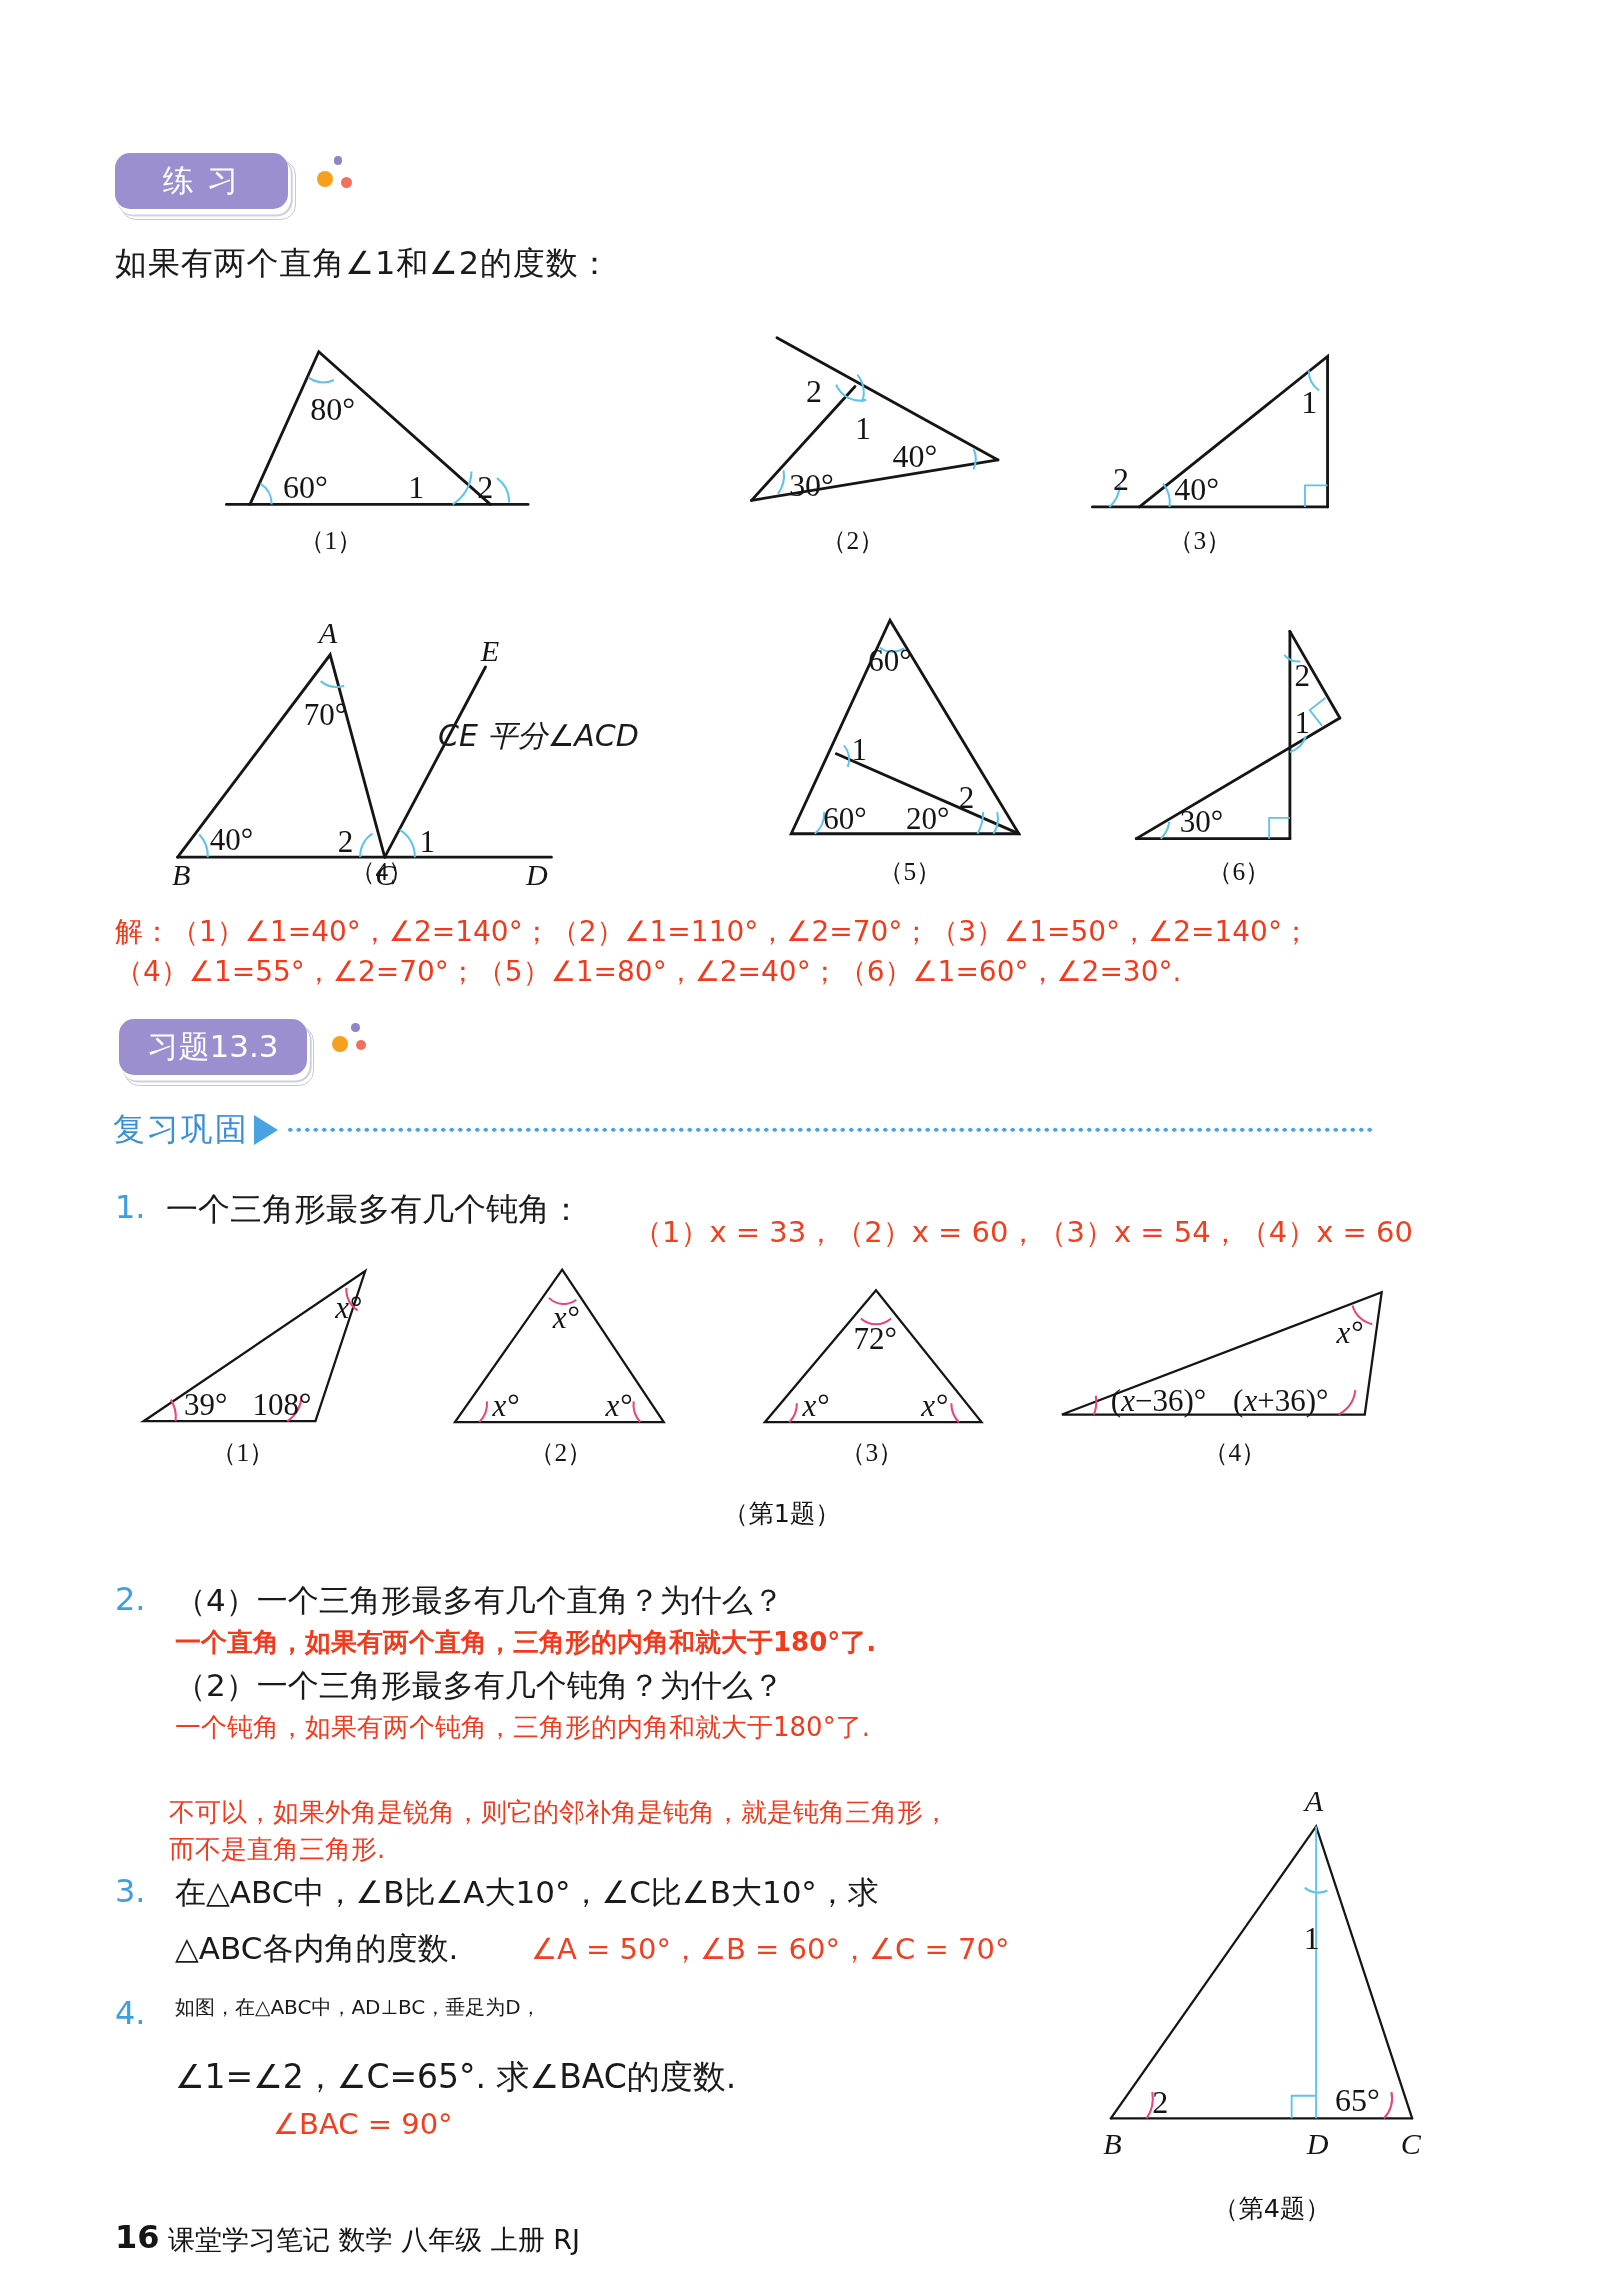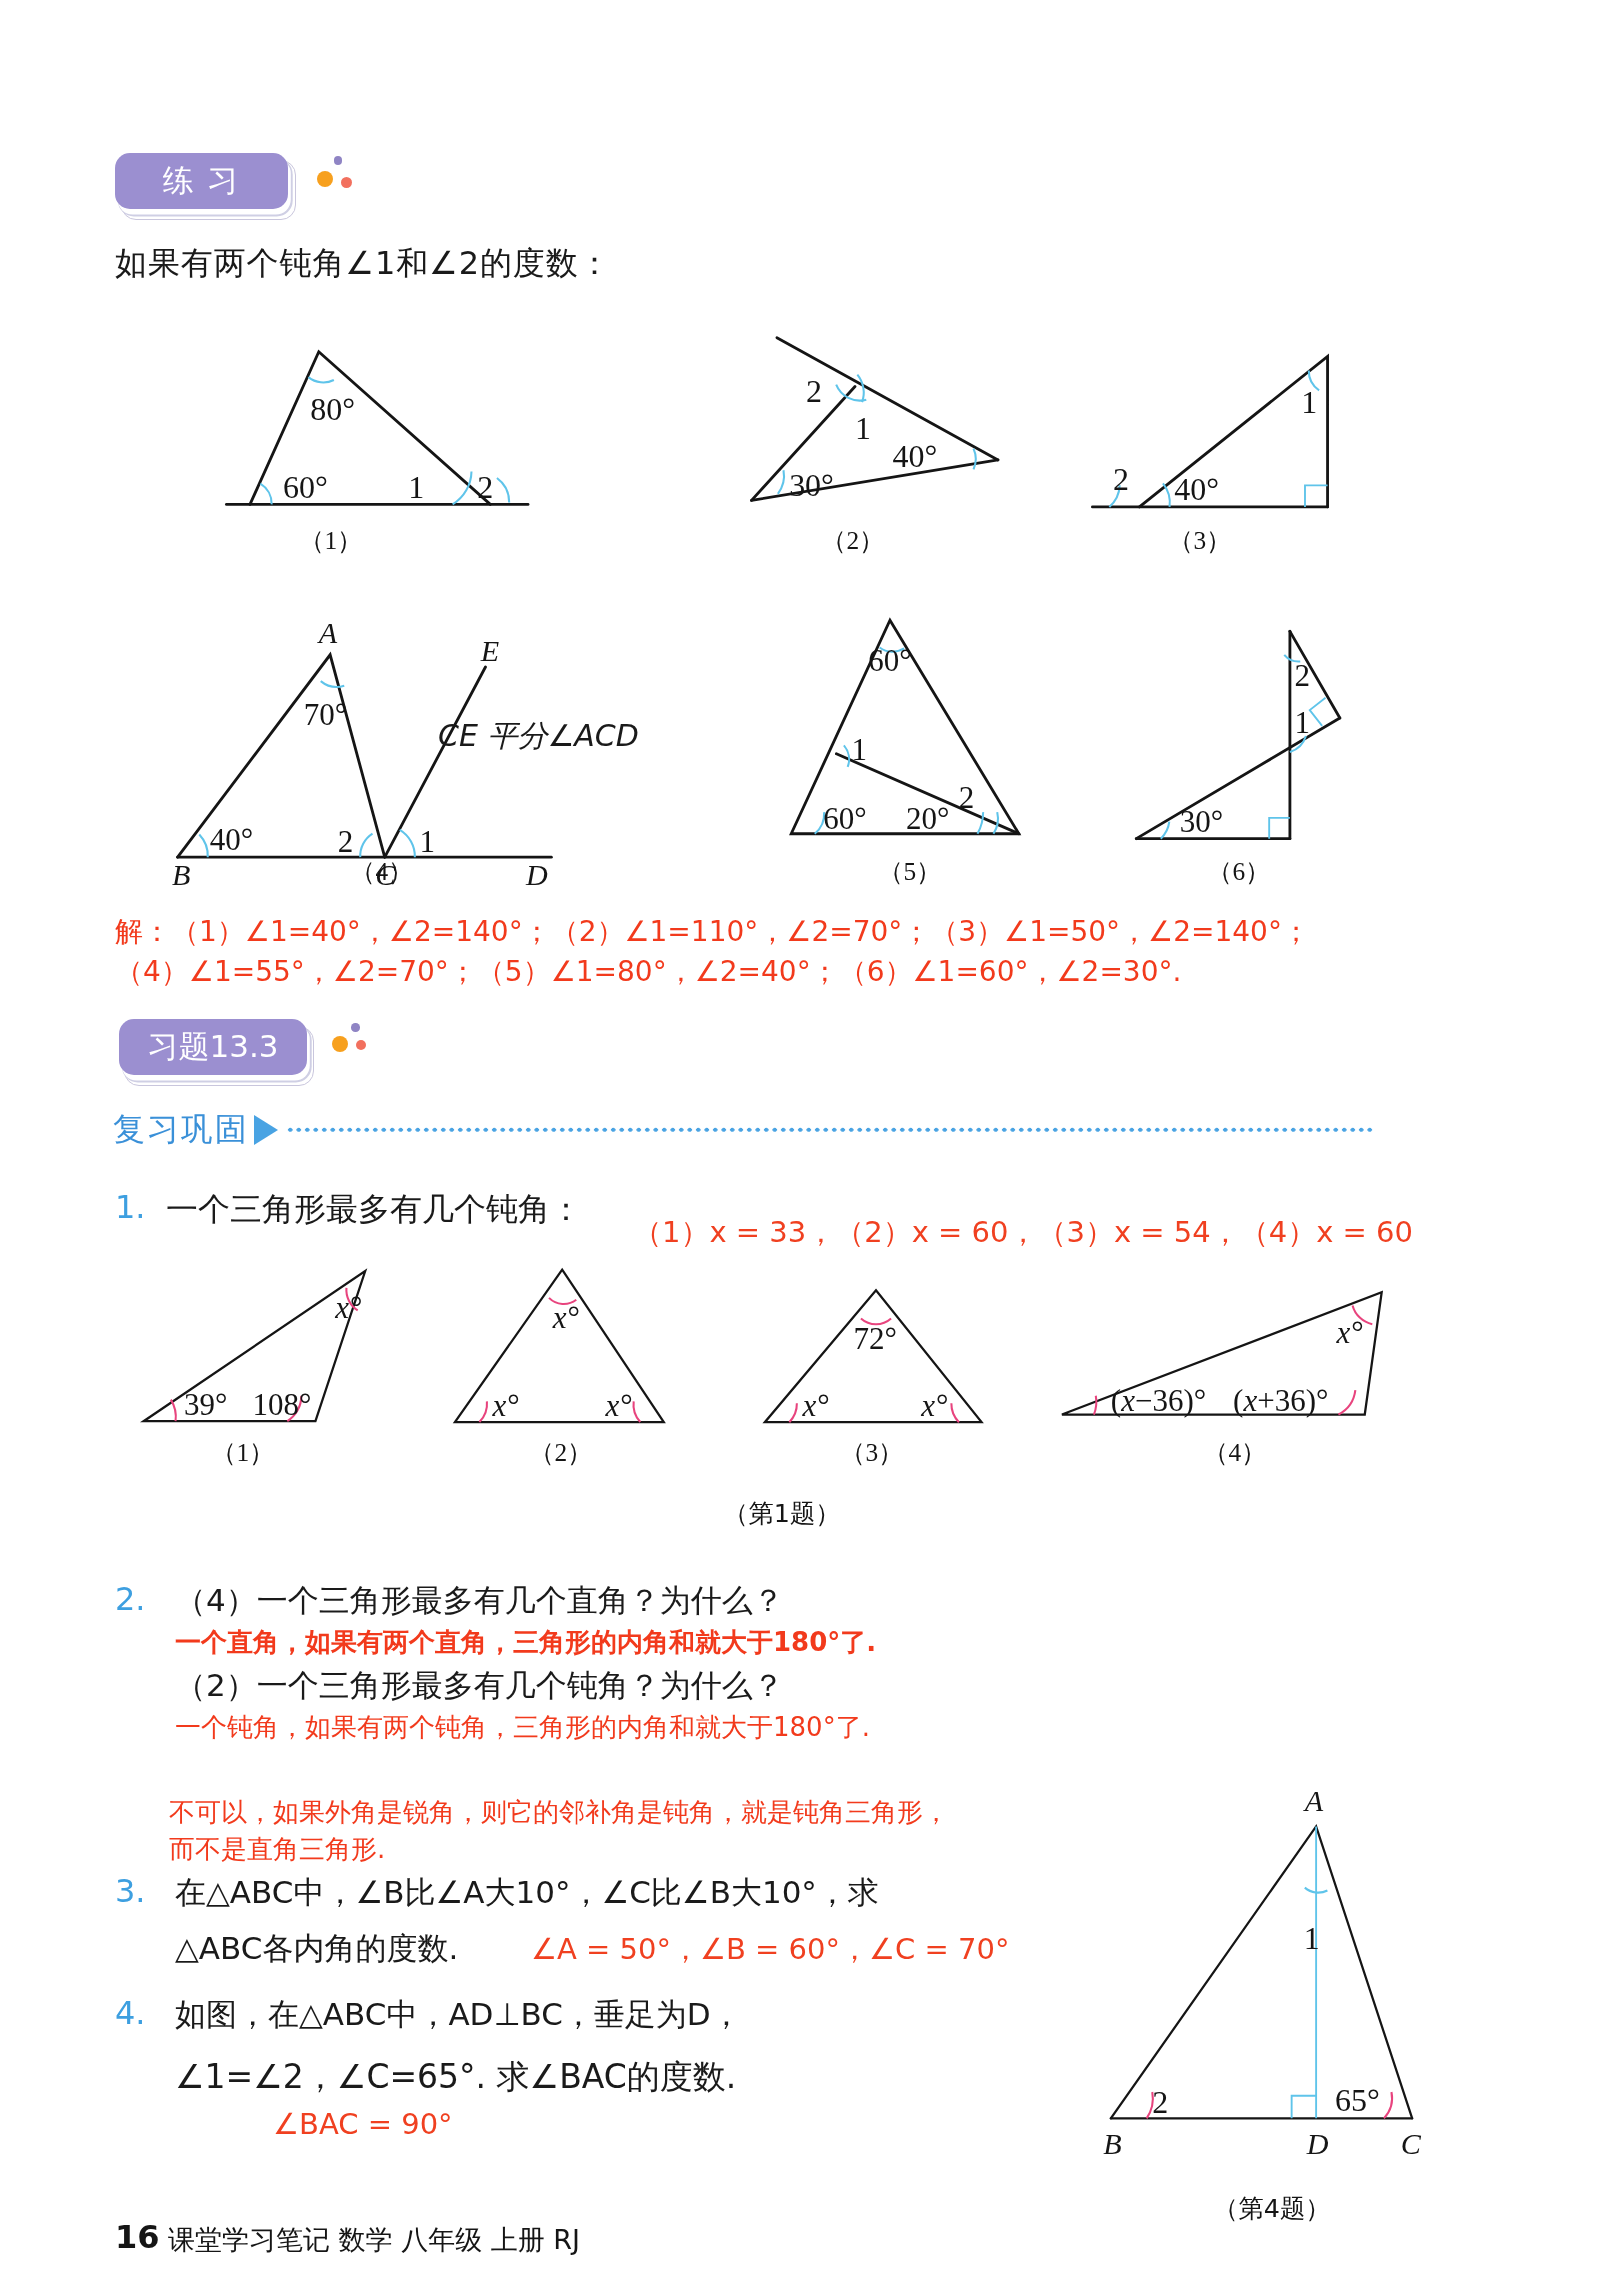--- a/index.html
+++ b/index.html
@@ -78,21 +78,21 @@
   <div class="chip-shadow" style="left:121px;top:160px;width:173px;height:58px;"></div>
   <div class="chip zh" style="left:115px;top:153px;width:173px;height:56px;font-size:31px;">
     <span>练  习</span>
   </div>
   <div class="dots" style="left:311px;top:156px;width:47px;height:38px;">
     <div class="dot" style="left:22.6px;top:0px;width:8.5px;height:8.5px;background:#8f84c4;"></div>
     <div class="dot" style="left:5.6px;top:15px;width:16px;height:16px;background:#f7a01e;"></div>
     <div class="dot" style="left:30px;top:21px;width:11.3px;height:11.3px;background:#f2705e;"></div>
   </div>
 
-  <div class="txt zh" style="left:115px;top:242px;font-size:32px;letter-spacing:0.9px;">如果有两个钝角∠1和∠2的度数：</div>
+  <div class="txt zh" style="left:115px;top:242px;font-size:32px;letter-spacing:0.9px;">如果有两个直角∠1和∠2的度数：</div>
 
   <svg style="left:217px;top:330px;" width="377" height="198" viewBox="0 0 400 210">
     <path class="seg" d="M 10 185 L 330 185"></path>
     <path class="seg" d="M 35 185 L 108 23 L 290 185"></path>
     <path class="arc" d="M 58 185 A 25 25 0 0 0 46 163"></path>
     <path class="arc" d="M 97 50 A 25 25 0 0 0 124 53"></path>
     <path class="arc" d="M 250 185 A 42 42 0 0 0 270 150"></path>
     <path class="arc" d="M 310 183 A 32 32 0 0 0 297 157"></path>
     <text class="lbl" x="99" y="95" font-size="34">80°</text>
     <text class="lbl" x="70" y="178" font-size="34">60°</text>
@@ -260,21 +260,21 @@
   <div class="txt redhand" style="left:175px;top:1710px;font-size:26px;">一个钝角，如果有两个钝角，三角形的内角和就大于180°了.</div>
   <div class="txt redhand" style="left:169px;top:1795px;font-size:26px;">不可以，如果外角是锐角，则它的邻补角是钝角，就是钝角三角形，</div>
   <div class="txt redhand" style="left:169px;top:1832px;font-size:26px;">而不是直角三角形.</div>
 
   <div class="txt blue-num" style="left:115px;top:1872px;font-size:32px;font-family:'DejaVu Sans',sans-serif;">3.</div>
   <div class="txt zh" style="left:175px;top:1872px;font-size:31px;">在△ABC中，∠B比∠A大10°，∠C比∠B大10°，求</div>
   <div class="txt zh" style="left:175px;top:1928px;font-size:31px;">△ABC各内角的度数.</div>
   <div class="txt red" style="left:531px;top:1930px;font-size:29px;font-family:'DejaVu Sans',sans-serif;">∠A = 50°，∠B = 60°，∠C = 70°</div>
 
   <div class="txt blue-num" style="left:115px;top:1994px;font-size:32px;font-family:'DejaVu Sans',sans-serif;">4.</div>
-  <div class="txt zh" style="left:175px;top:1994px;font-size:31px;">如图，在△ABC中，AD⊥BC，垂足为D，</div>
+  <div class="txt zh" style="left:175px;top:1994px;font-size:20px;">如图，在△ABC中，AD⊥BC，垂足为D，</div>
   <div class="txt zh" style="left:175px;top:2055px;font-size:33px;text-align:center;">∠1=∠2，∠C=65°. 求∠BAC的度数.</div>
   <div class="txt red" style="left:273px;top:2107px;font-size:29px;font-family:'DejaVu Sans',sans-serif;">∠BAC = 90°</div>
 
   <svg style="left:1092px;top:1817px;" width="339" height="339" viewBox="0 0 360 360">
     <path class="segthin" d="M 20 320 L 340 320"></path>
     <path class="segthin" d="M 20 320 L 238 10 L 340 320"></path>
     <path class="cyanline" d="M 238 10 L 238 320"></path>
     <path class="cyanline" d="M 212 320 L 212 296 L 238 296"></path>
     <path class="arc" d="M 226 75 A 22 22 0 0 0 250 78"></path>
     <path class="arcp" d="M 58 320 A 38 38 0 0 0 64 292"></path>

